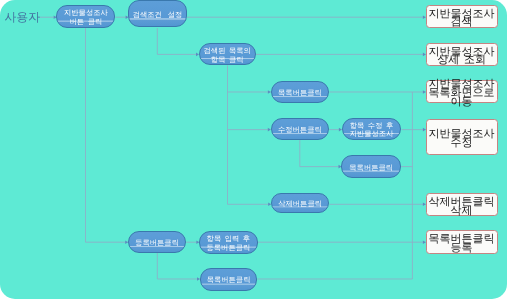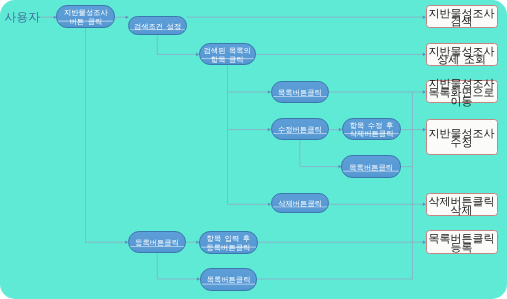--- a/index.html
+++ b/index.html
@@ -64,27 +64,27 @@
       <path d="M425.8,242.2 L422.90000000000003,244 L422.90000000000003,240.39999999999998 Z" fill="#5a8fc0"></path>
       <path d="M157.3,252.9 L157.3,279.0 L199.9,279.0" fill="none" stroke="#8fadc6" stroke-width="0.85"></path>
       <path d="M199.9,279 L197,280.8 L197,277.2 Z" fill="#5a8fc0"></path>
       <path d="M257.4,279.0 L412.4,279.0" fill="none" stroke="#8fadc6" stroke-width="0.85"></path>
       <path d="M412.4,92.0 L412.4,279.0" fill="none" stroke="#8fadc6" stroke-width="0.85"></path>
     </svg>
   <div class="actor" style="left:4.4px;top:10.3px;">사용자</div>
   <div id="nodes">
       <div class="node nblue" style="left: 56.4px; top: 5.2px; width: 59px; height: 22.8px;"><span>지반물성조사
 버튼 클릭</span></div>
-      <div class="node nblue" style="left: 128.3px; top: 16px; width: 58.5px; height: 19px;"><span>검색조건 설정</span></div>
+      <div class="node nblue" style="left: 128.3px; top: 0; width: 58.5px; height: 27px; font-family: Liberation Mono, monospace;"><span>검색조건 설정</span></div>
       <div class="node nblue" style="left: 198.7px; top: 43px; width: 57px; height: 22.4px;"><span>검색된 목록의
 항목 클릭</span></div>
       <div class="node nblue" style="left: 270.6px; top: 80.7px; width: 58.7px; height: 22.3px;"><span>목록버튼클릭</span></div>
       <div class="node nblue" style="left: 270.5px; top: 117.8px; width: 58.7px; height: 22.4px;"><span>수정버튼클릭</span></div>
       <div class="node nblue" style="left: 341.6px; top: 117.8px; width: 59.9px; height: 22.4px;"><span>항목 수정 후
-삭제버튼클릭</span></div>
+지반물성조사</span></div>
       <div class="node nblue" style="left: 341.2px; top: 155.3px; width: 60px; height: 22.4px;"><span>목록버튼클릭</span></div>
       <div class="node nblue" style="left: 270.9px; top: 192.9px; width: 58.4px; height: 20px;"><span>삭제버튼클릭</span></div>
       <div class="node nblue" style="left: 127.9px; top: 230.6px; width: 58.3px; height: 22.3px;"><span>등록버튼클릭</span></div>
       <div class="node nblue" style="left: 199.1px; top: 231px; width: 58.6px; height: 23px;"><span>항목 입력 후
 등록버튼클릭</span></div>
       <div class="node nblue" style="left: 199.7px; top: 267.9px; width: 57.7px; height: 22.7px;"><span>목록버튼클릭</span></div>
       <div class="node nwhite" style="left: 425.6px; top: 5.2px; width: 72px; height: 22.8px;"><span>지반물성조사 검색</span></div>
       <div class="node nwhite" style="left: 425.6px; top: 42.7px; width: 72px; height: 23.6px;"><span>지반물성조사
 상세 조회</span></div>
       <div class="node nwhite" style="left: 425.6px; top: 79.6px; width: 72px; height: 23.5px;"><span>지반물성조사

